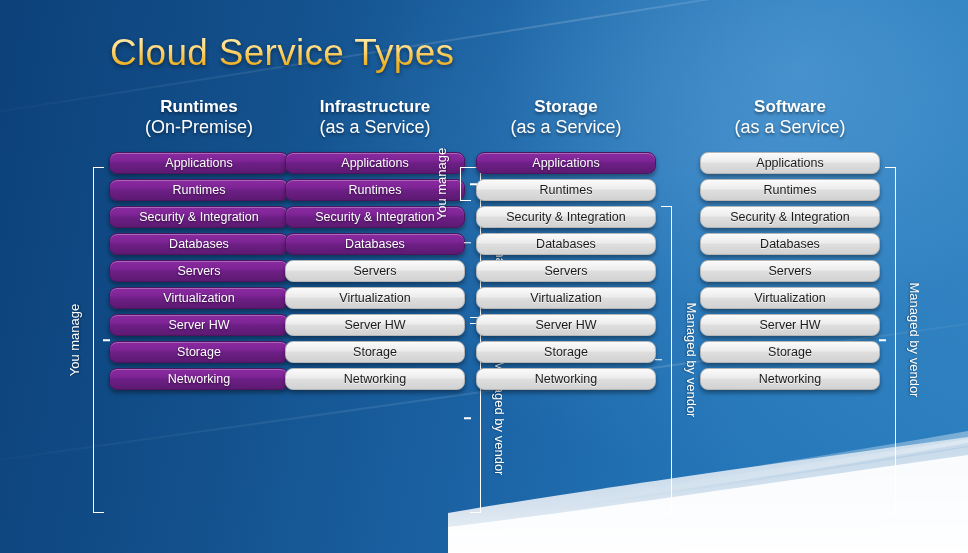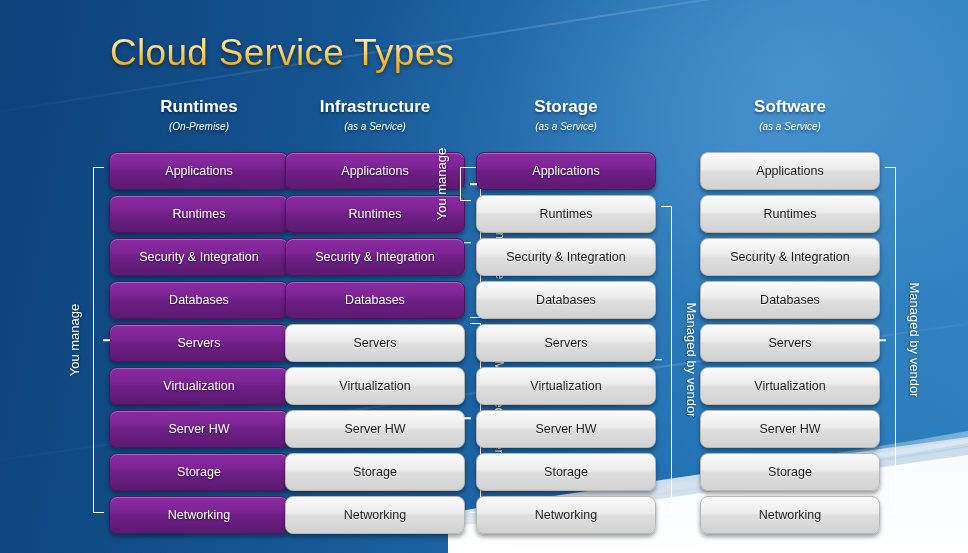--- a/index.html
+++ b/index.html
@@ -43,27 +43,27 @@
 
   
   .col { position:absolute; top:96px; width:180px; }
   .col-0 { left:109px; }
   .col-1 { left:285px; }
   .col-2 { left:476px; }
   .col-3 { left:700px; }
 
   .col-head { text-align:center; color:#ffffff; text-shadow:0 2px 3px rgba(0,0,0,0.45); }
   .col-head .h-main { font-size:17px; font-weight:bold; line-height:21px; }
-  .col-head .h-sub  { font-size:10px; font-weight:normal; line-height:20px;font-style:italic; }
+  .col-head .h-sub  { font-size:18px; font-weight:normal; line-height:20px; }
 
   .stack { position:relative; margin-top:15px; }
 
   .box {
     position:relative;
-    height:38px;
+    height:22px;
     margin-bottom:5px;
     border-radius:8px;
     display:flex; align-items:center; justify-content:center;
     font-size:12.5px;
     box-shadow:0 3px 4px rgba(0,0,0,0.38), inset 0 1px 0 rgba(255,255,255,0.28);
   }
   .box.purple {
     background:linear-gradient(180deg,#8a2ba0 0%,#7e2496 38%,#6d1f85 52%,#5d1a72 100%);
     border:1px solid #4d1560;
     color:#ffffff;

